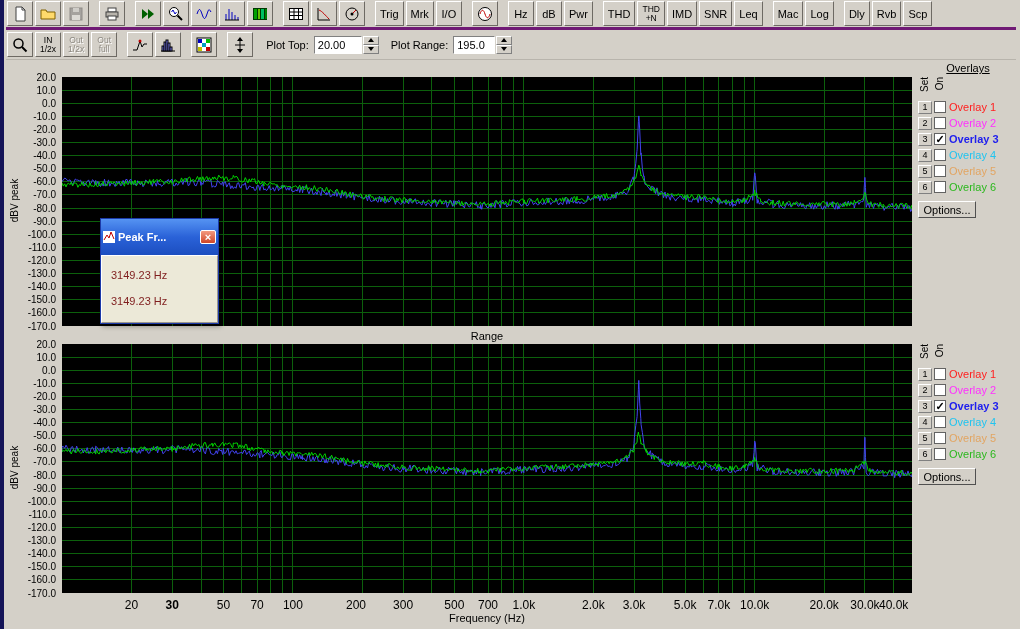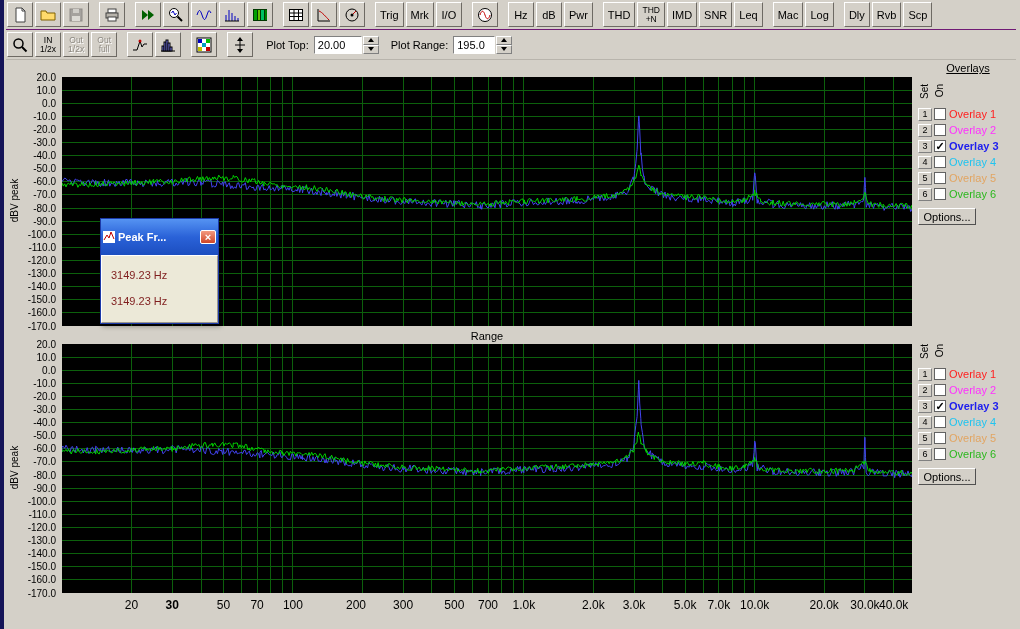--- a/index.html
+++ b/index.html
@@ -2,21 +2,21 @@
 <html><head>
 <meta charset="utf-8">
 <style>
   *{box-sizing:border-box;margin:0;padding:0}
   html,body{margin:0;background:#808080}
   body{font-family:"Liberation Sans",sans-serif}
   #app{position:relative;width:1020px;height:629px;background:#d4d0c8;overflow:hidden;font-size:11px;color:#000}
   #edge{position:absolute;left:0;top:0;width:4px;height:629px;background:#141458}
   button{font-family:"Liberation Sans",sans-serif}
   
-  #toolbar1{position:absolute;left:6px;top:0;height:30px;width:1010px;display:flex;align-items:center;border-bottom:1px solid #701a75}
+  #toolbar1{position:absolute;left:6px;top:0;height:30px;width:1010px;display:flex;align-items:center;border-bottom:3px solid #701a75}
   #toolbar2{position:absolute;left:6px;top:30px;height:30px;width:1010px;display:flex;align-items:center;border-bottom:1px solid #b8b4ac}
   .tb-btn{height:25px;min-width:26px;display:inline-flex;align-items:center;justify-content:center;margin:0 1px;background:#d4d0c8;border:1px solid;border-color:#ffffff #6e6a64 #6e6a64 #ffffff;font-size:11px;padding:0 4px;cursor:pointer}
   .tb-btn svg{width:16px;height:16px}
   .tb-btn.disabled{color:#8e8a82;text-shadow:1px 1px 0 #fff}
   .tb-btn.disabled svg{opacity:.4;filter:grayscale(1)}
   .tb-sep{display:inline-block;width:8px;height:24px}
   .twol{font-size:8.5px;line-height:9px;text-align:center}
   .lbl{white-space:nowrap}
   .ctl-group{display:inline-flex;align-items:center;margin-left:12px}
   .ctl-label{margin-right:5px}
@@ -36,21 +36,21 @@
   #yt0{top:77px}#yt1{top:344px}
   .ytick{position:absolute;right:2px;font-size:10px;white-space:nowrap}
   .ylab{position:absolute;left:-110px;width:249px;text-align:center;font-size:10px;transform:rotate(-90deg)}
   #ylab0{top:195px}#ylab1{top:462px}
   #xticks{position:absolute;left:62px;top:598px;width:860px;height:13px}
   .xtick{position:absolute;width:44px;text-align:center;font-size:12px}
   #xlabel{position:absolute;left:62px;top:612px;width:850px;text-align:center;font-size:11px}
   
   .ovl-panel{position:absolute;left:918px;width:100px}
   #panel0{top:62px}#panel1{top:344px}
-  .ovl-link{font-size:11px;text-decoration:underline;text-align:center;margin-bottom:10px;cursor:pointer;color:#000}
+  .ovl-link{font-size:11px;text-decoration:underline;text-align:center;margin-bottom:3px;cursor:pointer;color:#000}
   .ovl-head{position:relative;height:22px}
   .vtext{position:absolute;writing-mode:vertical-rl;transform:rotate(180deg);font-size:10px;top:0}
   .vset{left:1px}.von{left:16px}
   .ovl-row{display:flex;align-items:center;height:16px}
   .num-btn{width:14px;height:13px;font-size:9px;line-height:10px;padding:0;margin-right:2px;background:#d4d0c8;border:1px solid;border-color:#fff #808080 #808080 #fff;cursor:pointer}
   .chk{display:inline-block;width:12px;height:12px;background:#fff;border:1px solid #636363;margin-right:3px;font-size:11px;line-height:10px;text-align:center;font-weight:bold;cursor:pointer}
   .ovl-lbl{font-size:11px;white-space:nowrap}
   .bold{font-weight:bold}
   .opt-btn{margin-top:6px;width:58px;height:17px;font-size:11px;background:#d4d0c8;border:1px solid;border-color:#fff #505050 #505050 #fff;cursor:pointer}
   
@@ -505,20 +505,21 @@
       <span class="xtick" style="left: 439.8px;">1.0k</span>
       <span class="xtick" style="left: 509.3px;">2.0k</span>
       <span class="xtick" style="left: 550px;">3.0k</span>
       <span class="xtick" style="left: 601.2px;">5.0k</span>
       <span class="xtick" style="left: 634.9px;">7.0k</span>
       <span class="xtick" style="left: 670.7px;">10.0k</span>
       <span class="xtick" style="left: 740.2px;">20.0k</span>
       <span class="xtick" style="left: 780.9px;">30.0k</span>
       <span class="xtick" style="left: 809.7px;">40.0k</span>
     </div>
+  <div id="xlabel">Frequency (Hz)</div>
 
   <div class="ovl-panel" id="panel0"><div class="ovl-link">Overlays</div><div class="ovl-head">
         <span class="vtext vset">Set</span>
         <span class="vtext von">On</span>
       </div><div class="ovl-row">
         <button class="num-btn">1</button>
         <span class="chk"></span>
         <span class="ovl-lbl" style="color: rgb(255, 32, 32);">Overlay 1</span>
       </div><div class="ovl-row">
         <button class="num-btn">2</button>

